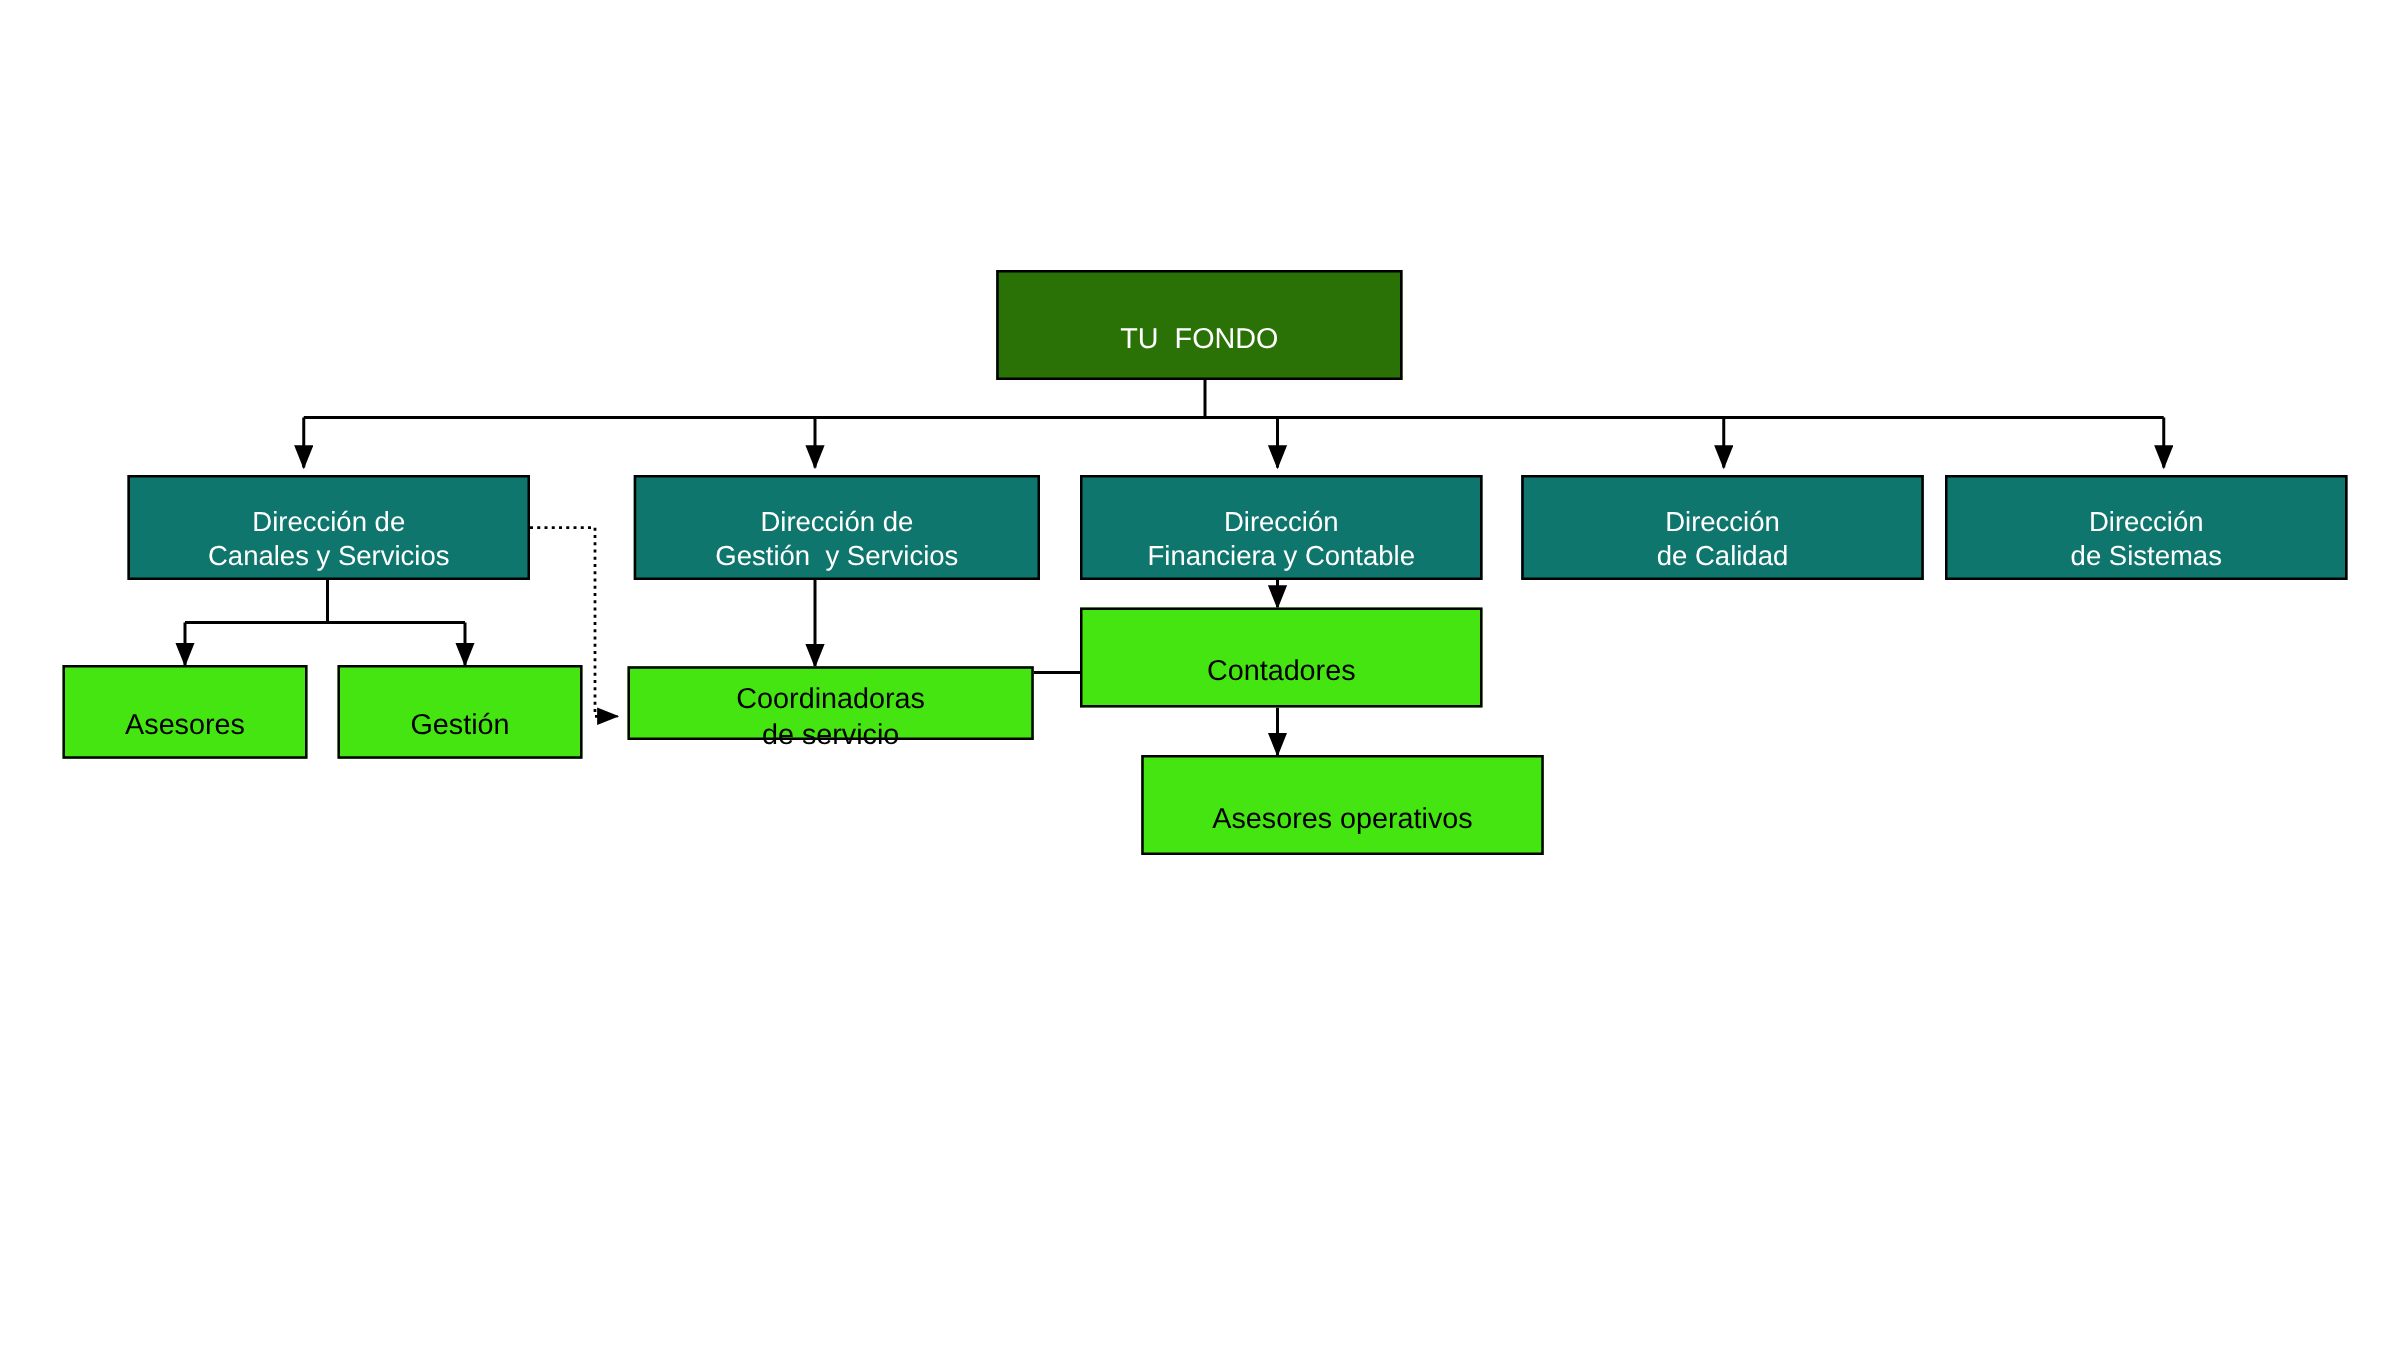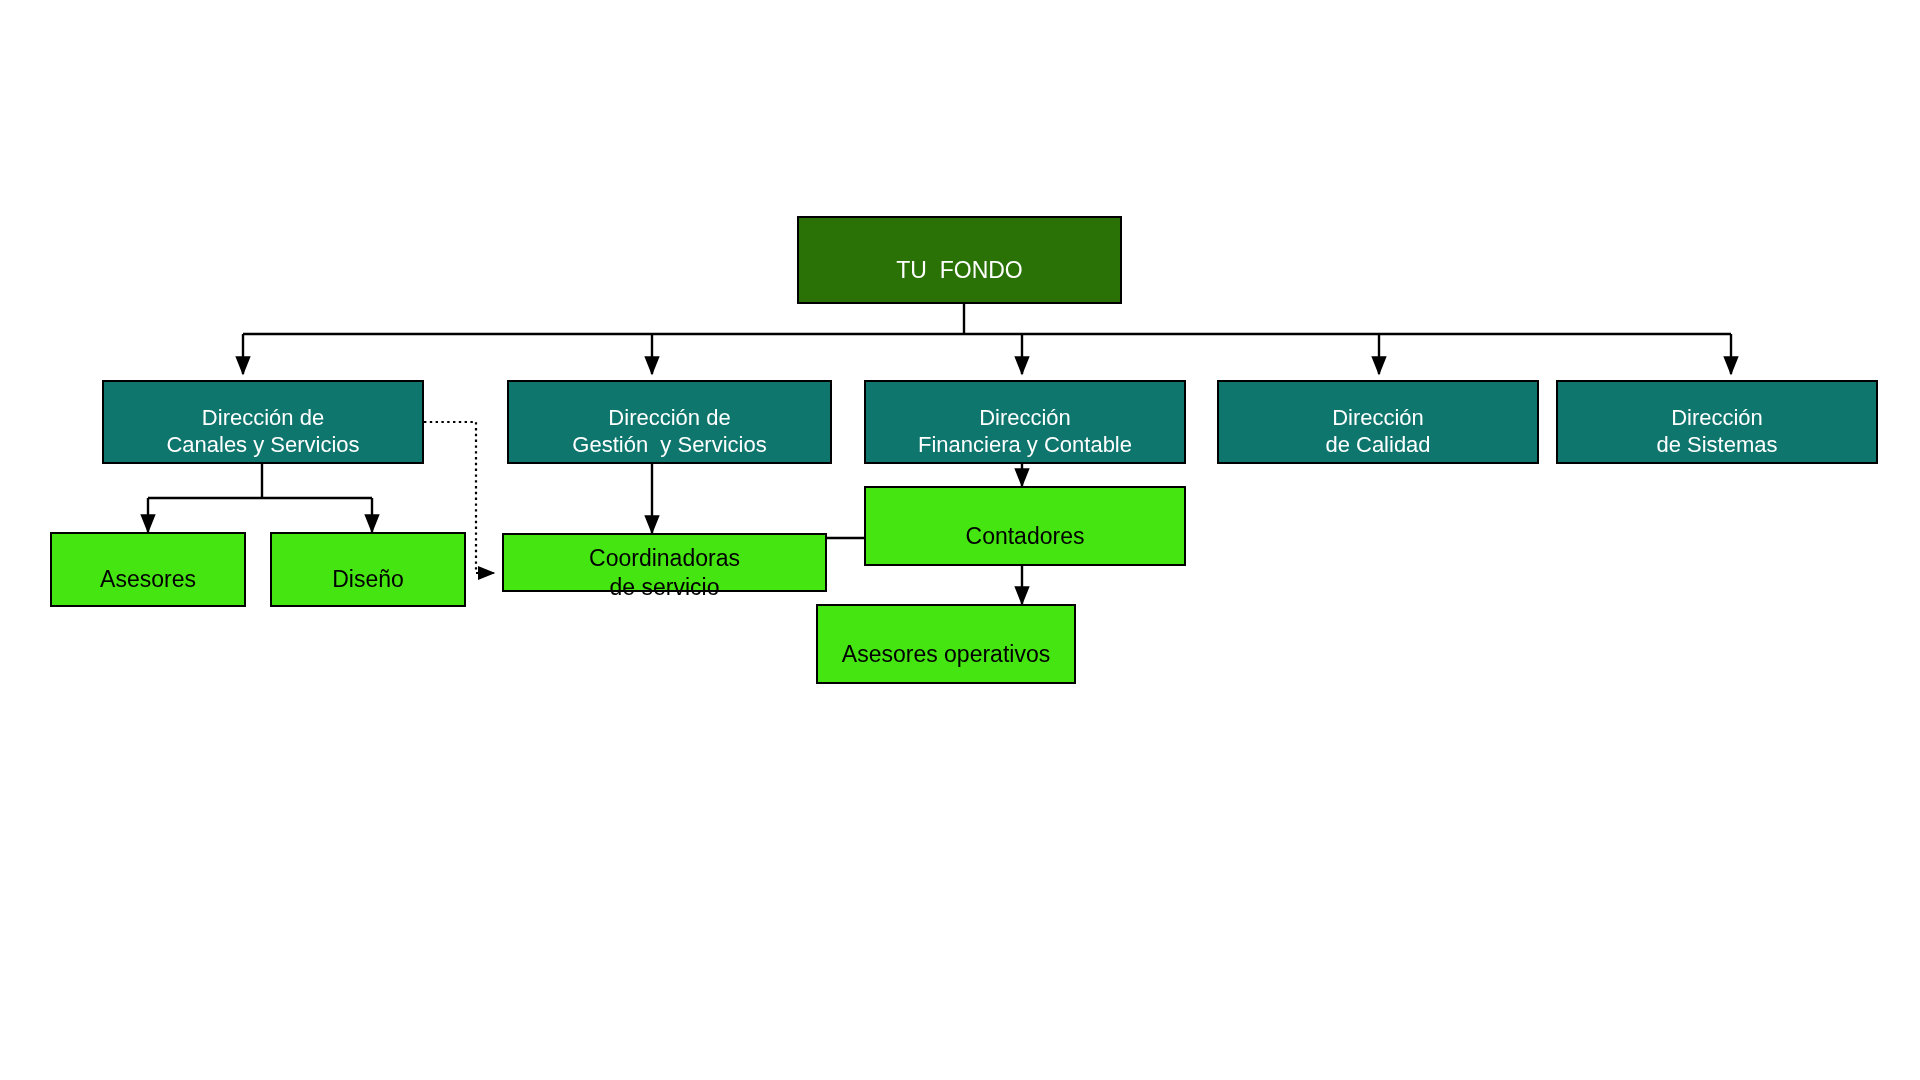--- a/index.html
+++ b/index.html
@@ -142,29 +142,29 @@
   <div class="node node-dir" style="left:1556px; top:380px; width:322px; height:84px;">
     <span class="node-label">Dirección
 de Sistemas</span>
   </div>
 
   <div class="node node-leaf" style="left:50px; top:532px; width:196px; height:75px;">
     <span class="node-label">Asesores</span>
   </div>
 
   <div class="node node-leaf" style="left:270px; top:532px; width:196px; height:75px;">
-    <span class="node-label">Diseño</span>
+    <span class="node-label">Gestión</span>
   </div>
 
   <div class="node node-leaf" style="left:502px; top:533px; width:325px; height:59px;">
     <span class="node-label">Coordinadoras
 de servicio</span>
   </div>
 
   <div class="node node-leaf" style="left:864px; top:486px; width:322px; height:80px;">
     <span class="node-label">Contadores</span>
   </div>
 
-  <div class="node node-leaf" style="left:816px; top:604px; width:260px; height:80px;">
+  <div class="node node-leaf" style="left:913px; top:604px; width:322px; height:80px;">
     <span class="node-label">Asesores operativos</span>
   </div>
 
 </div>
 
 </body></html>

